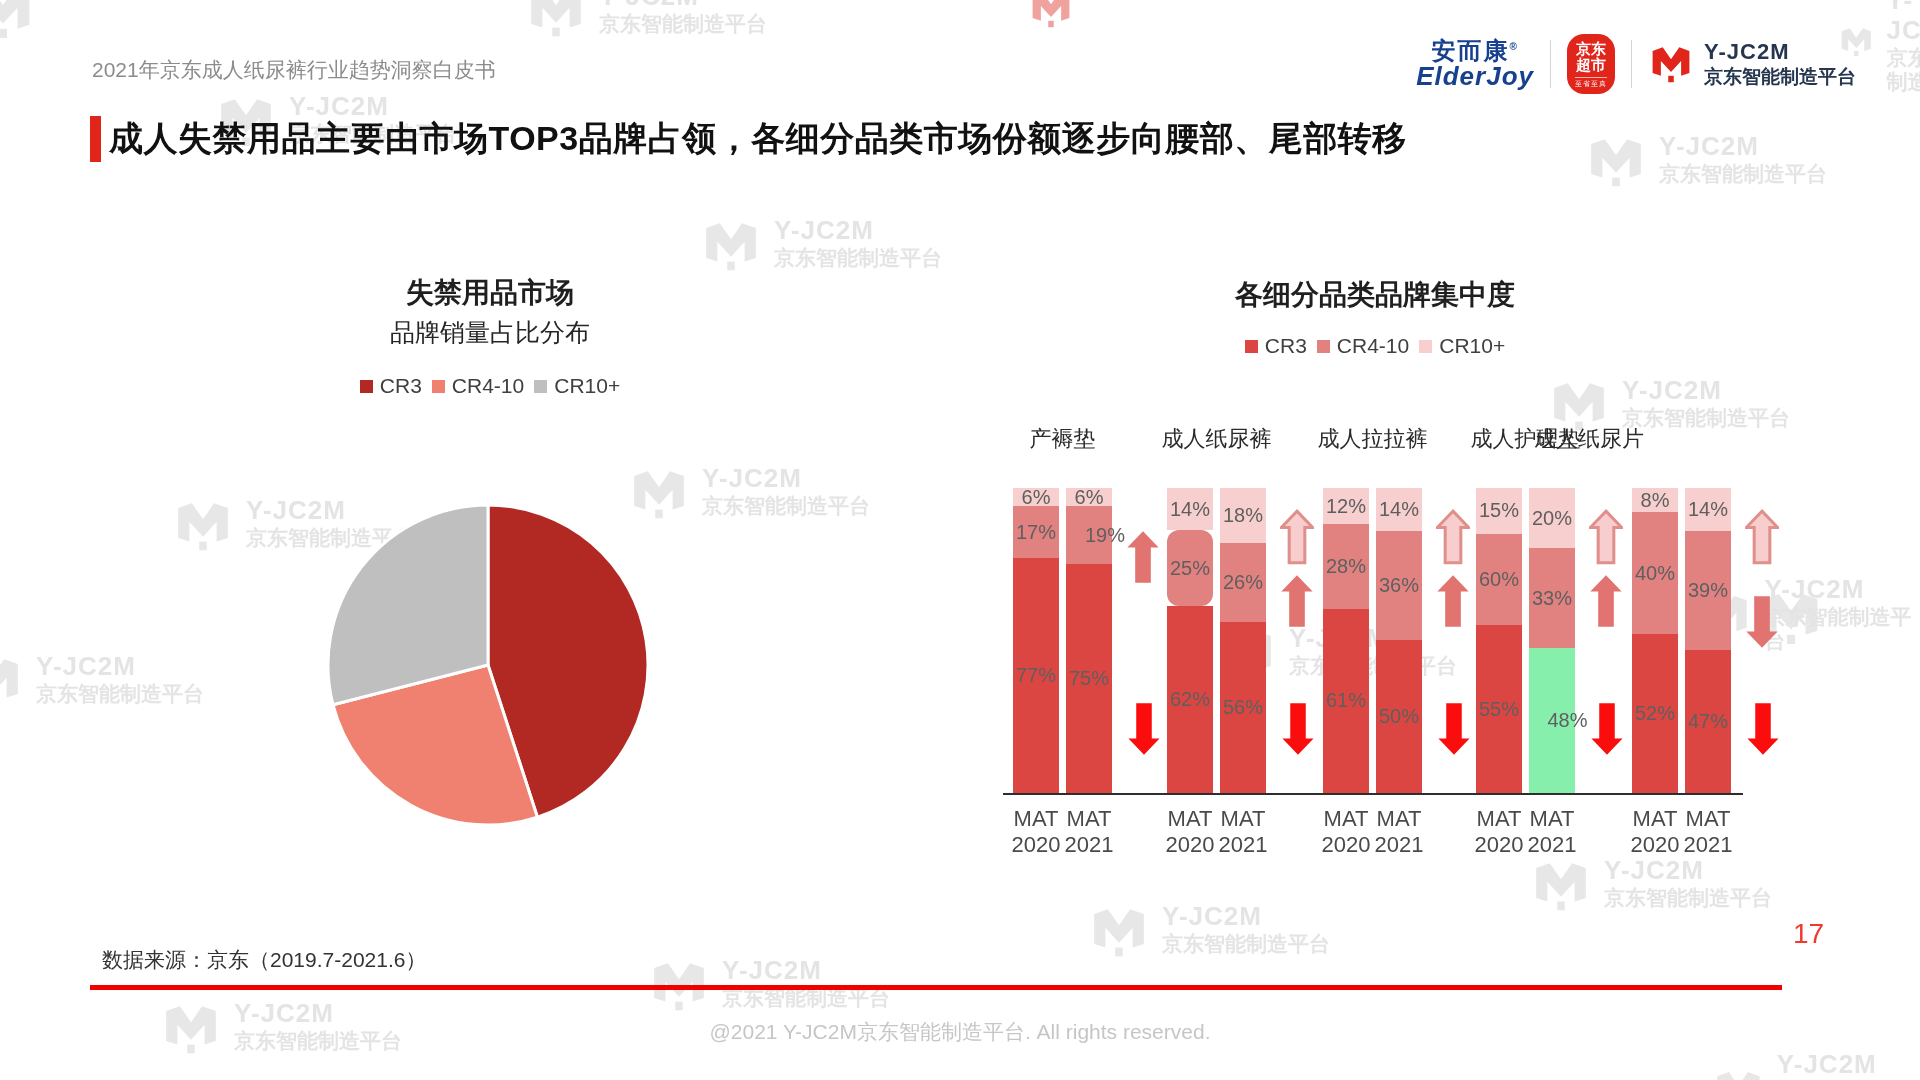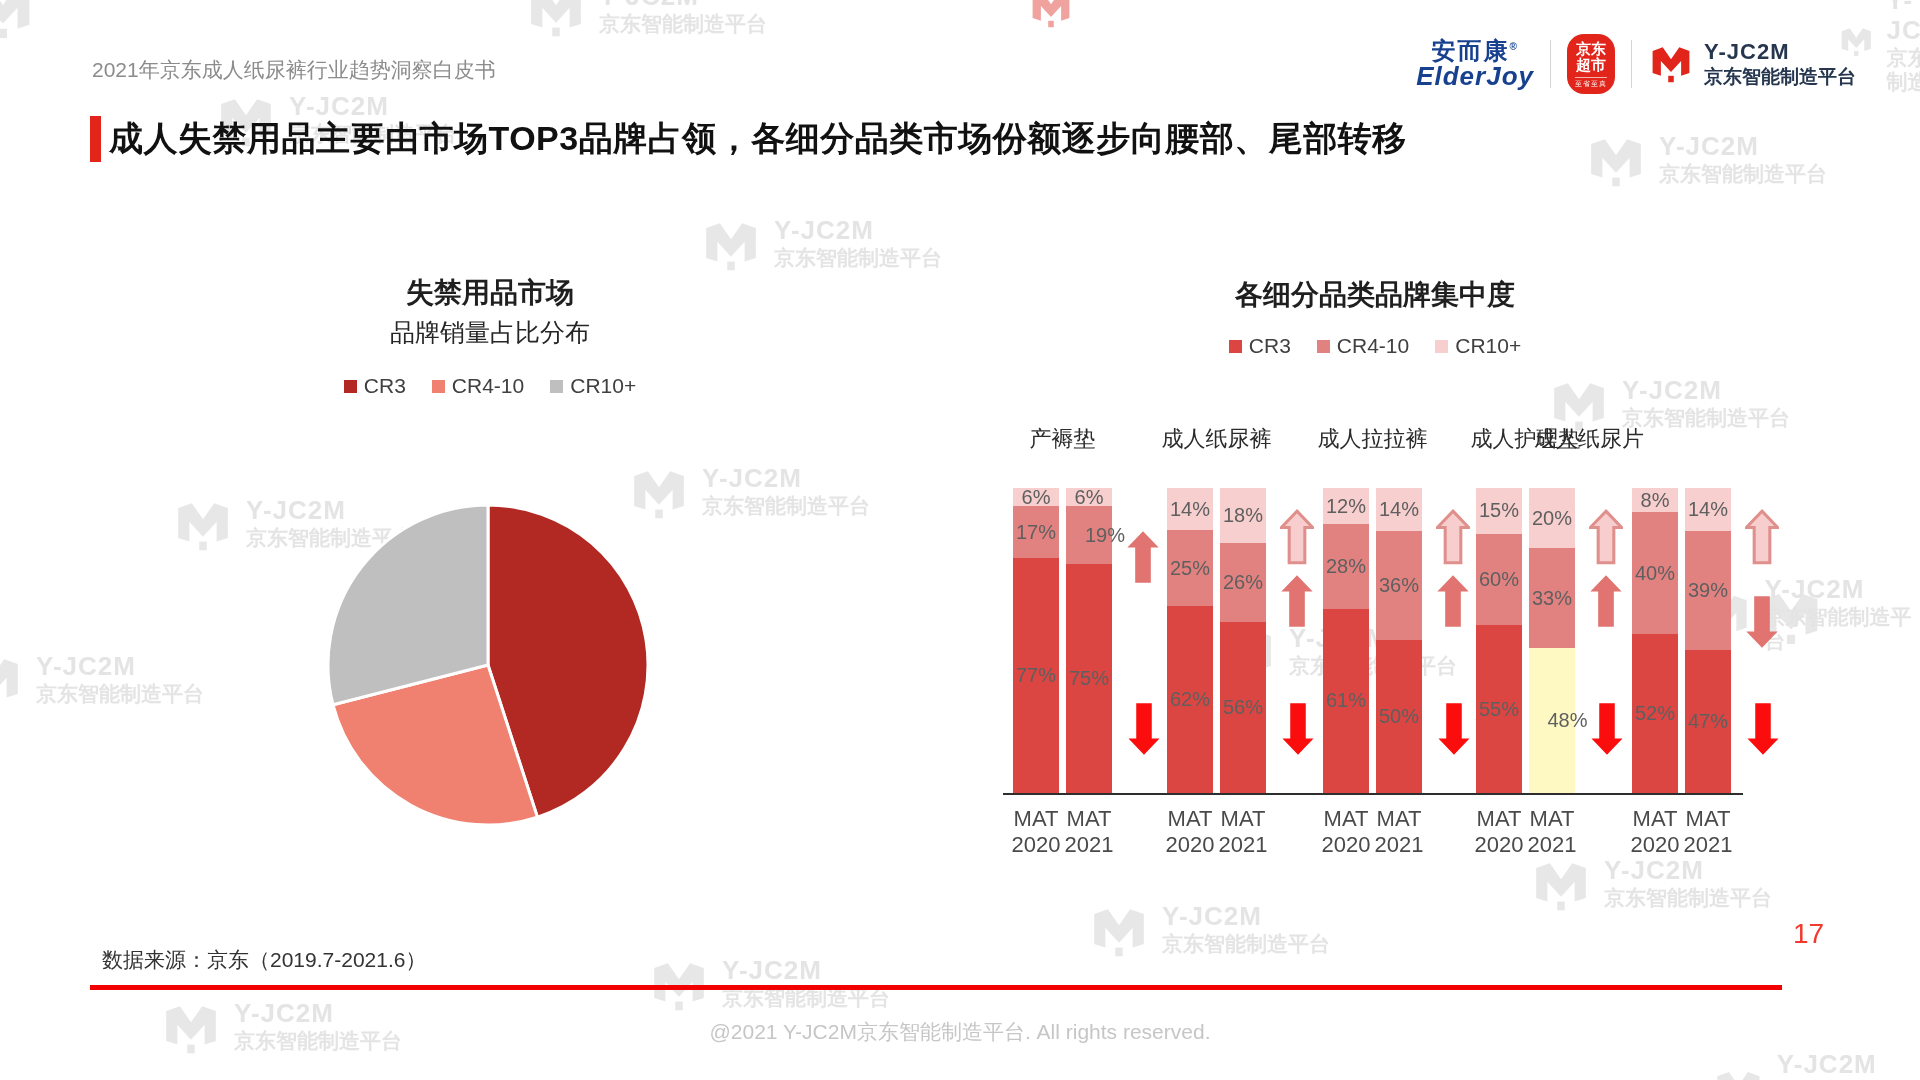--- a/index.html
+++ b/index.html
@@ -33,21 +33,21 @@
   .yjc2m .s { font-size:19px; }
 
   
   .title-wrap { position:absolute; left:90px; top:116px; display:flex; align-items:center; gap:8px; z-index:2; }
   .title-accent { width:11px; height:46px; background:#e1251b; }
   .page-title { font-size:34px; font-weight:bold; color:#111; letter-spacing:0.5px; }
 
   
   .chart-title { position:absolute; width:400px; text-align:center; font-size:28px; font-weight:bold; color:#1f1f1f; z-index:2; }
   .chart-subtitle { position:absolute; width:400px; text-align:center; font-size:25px; color:#262626; z-index:2; }
-  .legend { position:absolute; width:420px; display:flex; justify-content:center; gap:26px; z-index:2; }
+  .legend { position:absolute; width:420px; display:flex; justify-content:center; gap:10px; z-index:2; }
   .legend .li { display:flex; align-items:center; gap:7px; font-size:21px; color:#404040; }
   .legend .sw { width:13px; height:13px; display:inline-block; }
 
   
   #pie-wrap { position:absolute; left:325px; top:502px; width:326px; height:326px; z-index:1; }
 
   
   #cat-row { position:absolute; left:0; top:424px; width:1920px; height:30px; z-index:2; }
   .cat-label { position:absolute; width:200px; text-align:center; font-size:22px; color:#2b2b2b; }
   #bars-root { position:absolute; left:1003px; top:490px; width:740px; height:305px; border-bottom:2px solid #2e2e2e; z-index:1; }
@@ -352,21 +352,21 @@
       <div class="trend" style="left: 123px; top: 38px;"><svg width="34" height="58" viewBox="0 0 100 160">
           <polygon points="50,4 96,52 73,52 73,156 27,156 27,52 4,52" fill="#e17470"></polygon>
         </svg></div>
       <div class="trend" style="left: 123px; top: 212px;"><svg width="36" height="54" viewBox="0 0 100 160">
           <polygon points="50,4 96,52 73,52 73,156 27,156 27,52 4,52" fill="#fb0d0d" transform="translate(0,160) scale(1,-1)"></polygon>
         </svg></div>
       <div class="bar" style="left: 164px; width: 46px; height: 305px;">
         <div class="seg" style="height: 13.8614%; background: rgb(247, 207, 206);">
           <span class="seg-label">14%</span>
         </div>
-        <div class="seg" style="height: 24.7525%; background: rgb(226, 130, 128);">
+        <div class="seg" style="height: 24.7525%; background: rgb(226, 130, 128); border-radius: 12px;">
           <span class="seg-label">25%</span>
         </div>
         <div class="seg" style="height: 61.3861%; background: rgb(219, 70, 66);">
           <span class="seg-label">62%</span>
         </div>
       </div>
       <div class="bar" style="left: 217px; width: 46px; height: 305px;">
         <div class="seg" style="height: 18%; background: rgb(247, 207, 206);">
           <span class="seg-label">18%</span>
         </div>
@@ -428,21 +428,21 @@
           <span class="seg-label">55%</span>
         </div>
       </div>
       <div class="bar" style="left: 526px; width: 46px; height: 305px;">
         <div class="seg" style="height: 19.802%; background: rgb(247, 207, 206);">
           <span class="seg-label">20%</span>
         </div>
         <div class="seg" style="height: 32.6733%; background: rgb(226, 130, 128);">
           <span class="seg-label">33%</span>
         </div>
-        <div class="seg" style="height: 47.5248%; background: #fef9c3; padding-left: 31px;">
+        <div class="seg" style="height: 47.5248%; background: #86efac; padding-left: 31px;">
           <span class="seg-label">48%</span>
         </div>
       </div>
       <div class="trend" style="left: 586px; top: 18px;"><svg width="34" height="58" viewBox="0 0 100 160">
           <polygon points="50,4 96,52 73,52 73,156 27,156 27,52 4,52" fill="#f7cecd" stroke="#e0908c" stroke-width="9"></polygon>
         </svg></div>
       <div class="trend" style="left: 586px; top: 82px;"><svg width="34" height="58" viewBox="0 0 100 160">
           <polygon points="50,4 96,52 73,52 73,156 27,156 27,52 4,52" fill="#e17470"></polygon>
         </svg></div>
       <div class="trend" style="left: 586px; top: 212px;"><svg width="36" height="54" viewBox="0 0 100 160">

